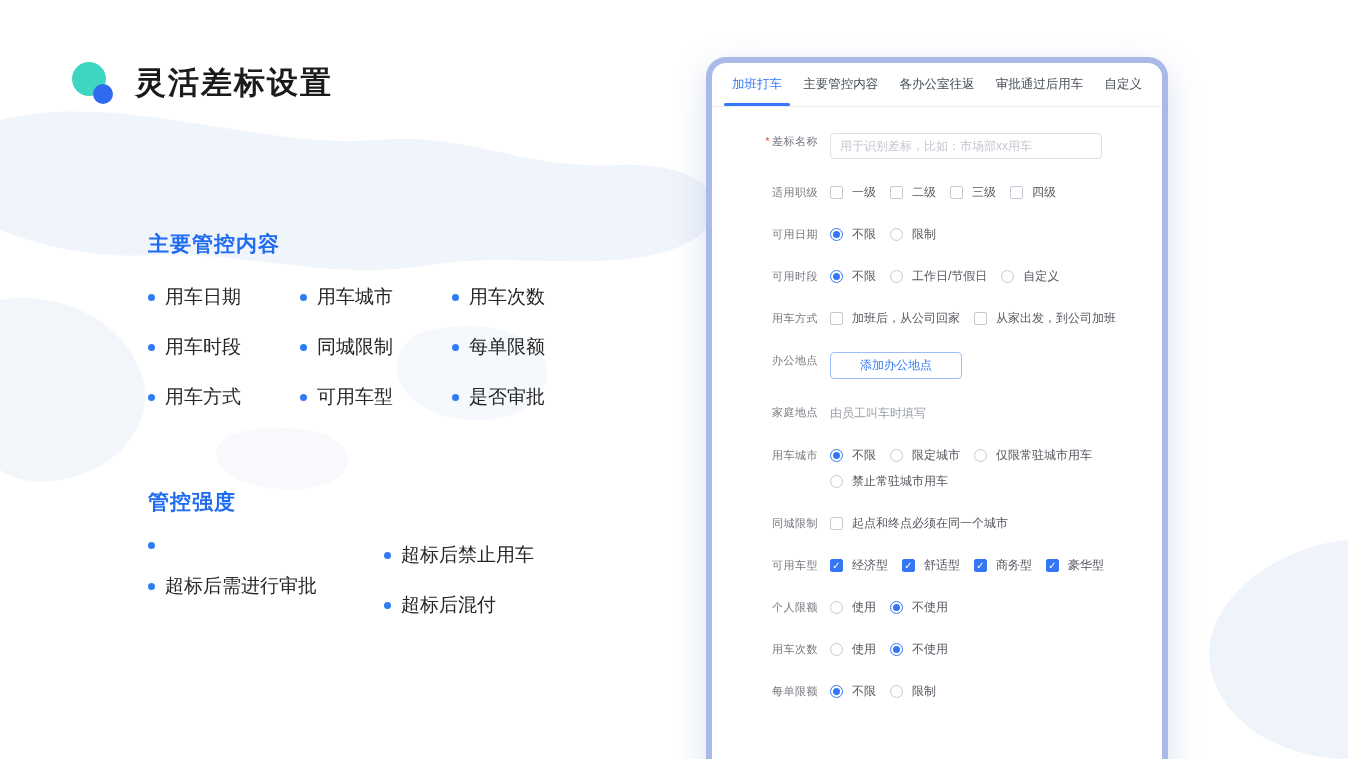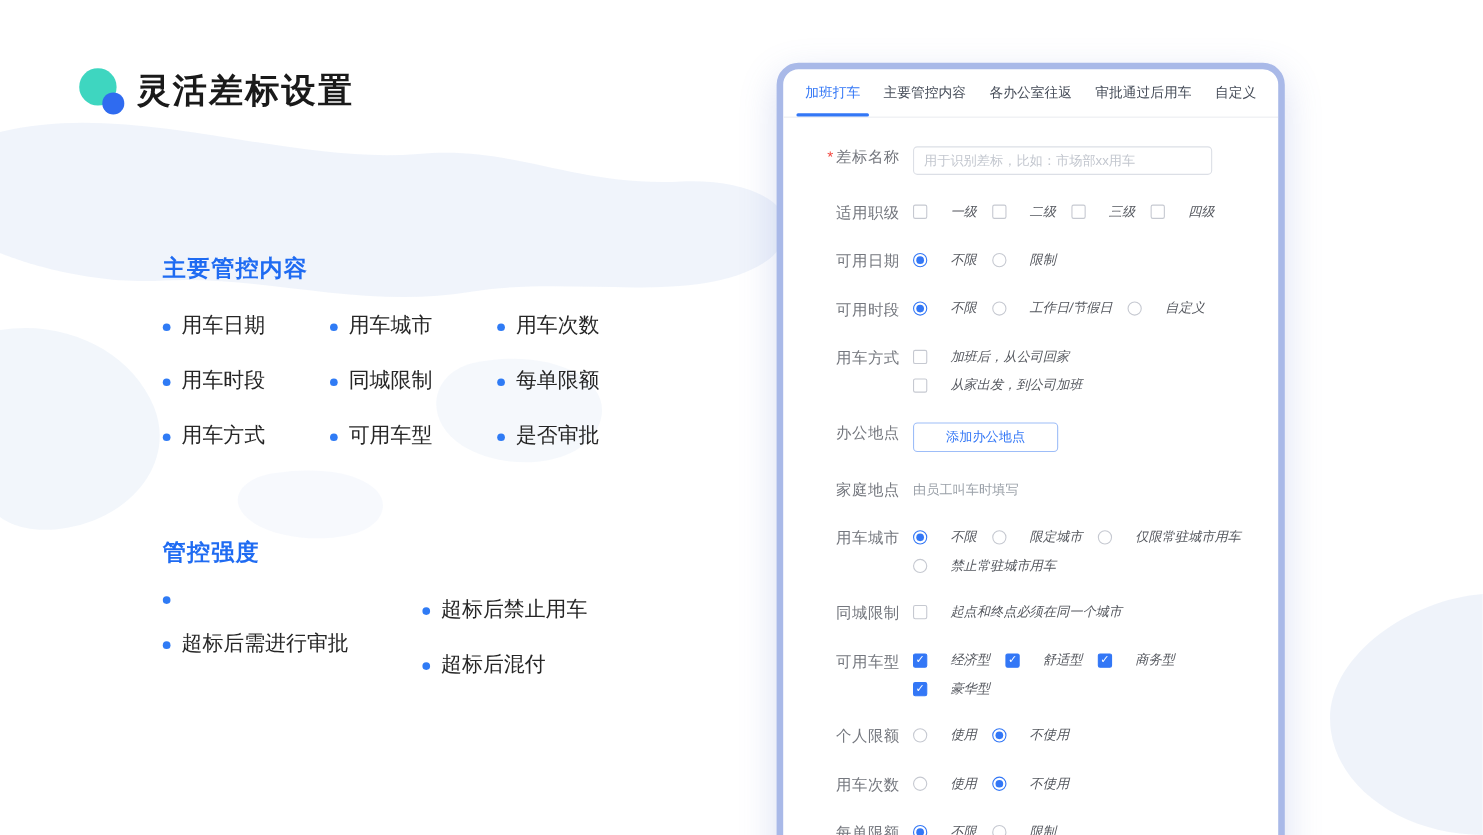--- a/index.html
+++ b/index.html
@@ -7,21 +7,21 @@
   body {
     font-family:"Liberation Sans","DejaVu Sans",sans-serif;
     background:#ffffff;
     position:relative;
     color:#222;
   }
   
   .bg-map { position:absolute; inset:0; z-index:0; pointer-events:none; }
 
   
-  .title-block { position:absolute; left:72px; top:60px; display:flex; align-items:center; gap:8px; z-index:2; }
+  .title-block { position:absolute; left:72px; top:60px; display:flex; align-items:center; gap:19px; z-index:2; }
   .logo { position:relative; width:44px; height:46px; }
   .logo .dot-teal { position:absolute; left:0; top:2px; width:34px; height:34px; border-radius:50%; }
   .logo .dot-blue { position:absolute; left:21px; top:24px; width:20px; height:20px; border-radius:50%; }
   .page-title { font-size:31px; font-weight:bold; color:#1a1a1a; letter-spacing:2px; }
 
   .left-sections { position:absolute; left:148px; top:230px; width:480px; z-index:2; }
   .section { margin-bottom:70px; }
   .section + .section { margin-top:78px; }
   .section-heading { font-size:21px; font-weight:bold; color:#1f6bf2; margin-bottom:26px; letter-spacing:1px; }
   .bullet-columns { display:flex; gap:0px; }
@@ -51,30 +51,30 @@
   }
   .tab.active { color:#3377f6; }
   .tab.active::after {
     content:""; position:absolute; left:-6px; right:-6px; bottom:0; height:3px;
     background:#3377f6; border-radius:2px;
   }
 
   .form-area { padding:26px 0 0 0; }
   .form-row { display:flex; align-items:flex-start; margin-bottom:25px; }
   .form-label {
-    width:106px; flex:0 0 auto; text-align:right; font-size:14px; color:#74777e;
+    width:106px; flex:0 0 auto; text-align:right; font-size:11px; color:#74777e;
     padding-top:1px; letter-spacing:.5px; white-space:nowrap;
   }
   .req { color:#f2453d; margin-right:2px; }
   .form-options {
     display:flex; flex-wrap:wrap; align-items:center; column-gap:14px; row-gap:9px;
     margin-left:12px; max-width:300px; font-size:12px; color:#54575e;
   }
   .form-options.stacked { flex-direction:row; align-items:flex-start; }
-  .opt { display:flex; align-items:center; gap:21px; cursor:pointer; white-space:nowrap;font-style:italic; }
+  .opt { display:flex; align-items:center; gap:9px; cursor:pointer; white-space:nowrap; }
   .radio {
     width:13px; height:13px; border-radius:50%; border:1px solid #c6c9d1; background:#fff;
     display:inline-flex; align-items:center; justify-content:center; flex:0 0 auto;
   }
   .radio.on { border-color:#3377f6; }
   .radio.on::after { content:""; width:7px; height:7px; border-radius:50%; background:#3377f6; }
   .checkbox {
     width:13px; height:13px; border-radius:2px; border:1px solid #c6c9d1; background:#fff;
     display:inline-flex; align-items:center; justify-content:center; flex:0 0 auto;
   }

